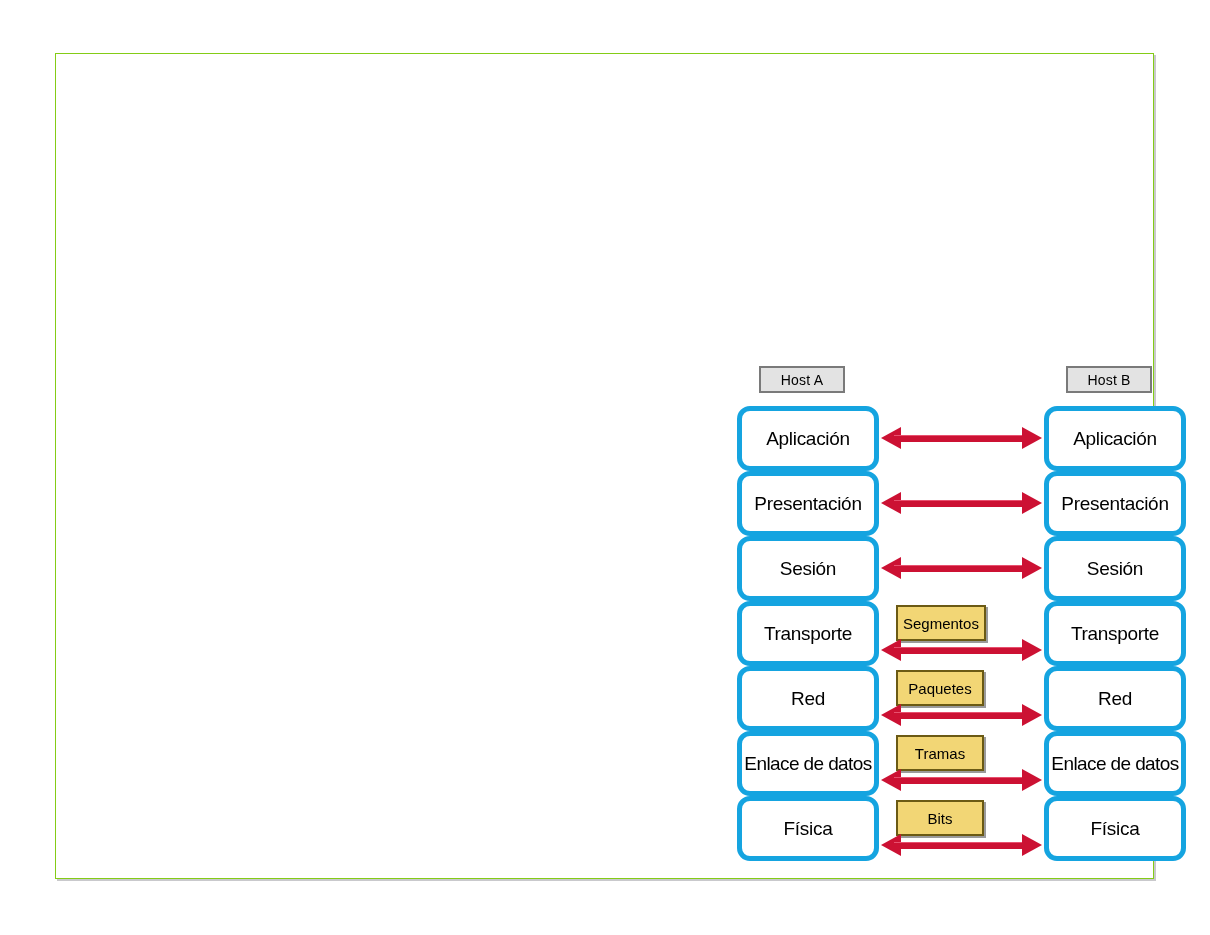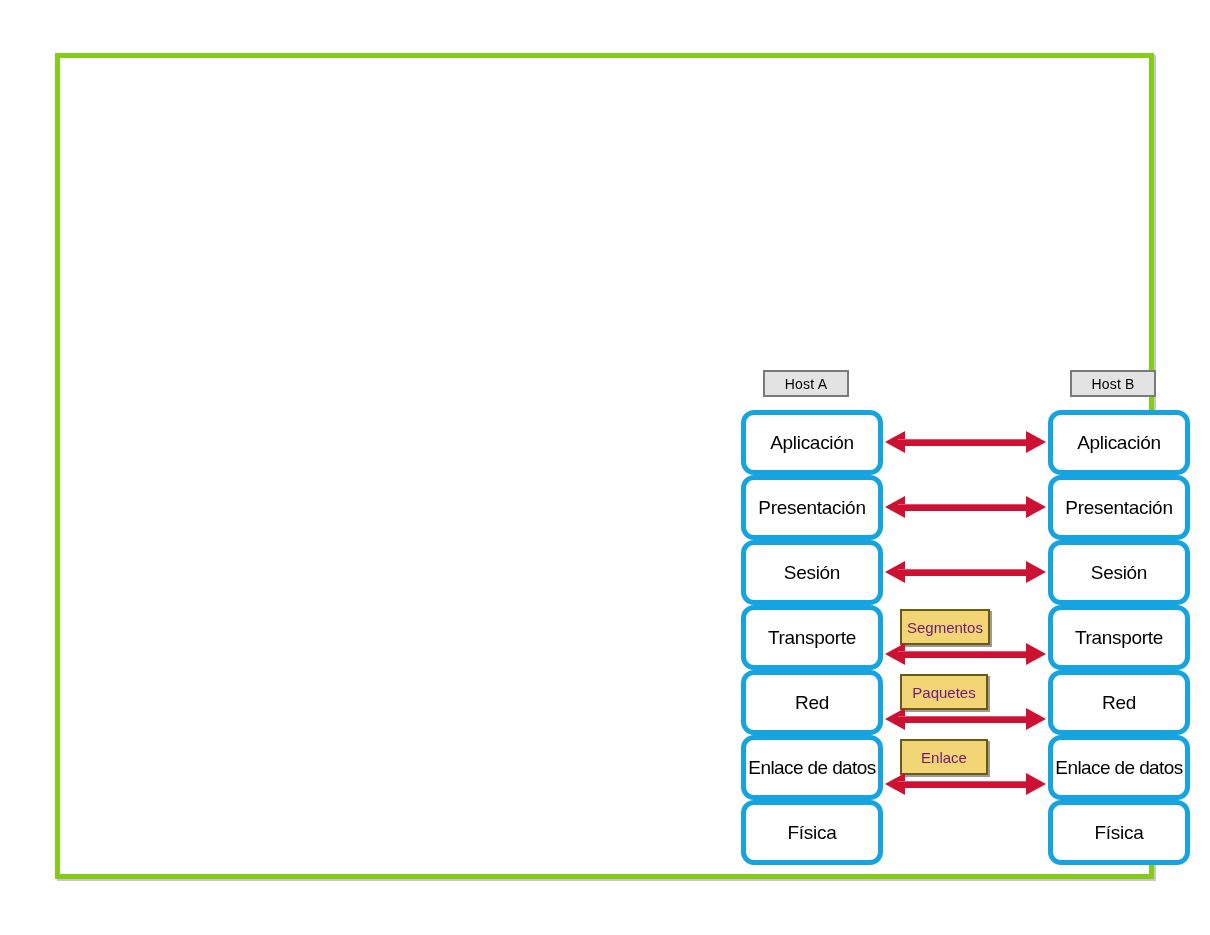--- a/index.html
+++ b/index.html
@@ -16,21 +16,21 @@
   }
 
   
   #page-frame {
     position: absolute;
     left: 55px;
     top: 53px;
     width: 1099px;
     height: 826px;
     background: #ffffff;
-    border: 5px solid #84cc16;
+    border: 1px solid #84cc16;
     box-shadow: 2px 2px 0 0 #c9c9cc;
     box-sizing: border-box;
   }
 
   
   #diagram {
     position: absolute;
     left: 681px;
     top: 312px;
     width: 450px;
@@ -142,21 +142,21 @@
     top: 4px;
     min-width: 88px;
     height: 26px;
     background: #f2d675;
     border: 2px solid #6b5a14;
     box-sizing: border-box;
     display: flex;
     align-items: center;
     justify-content: center;
     font-size: 15px;
-    color: #701a75;
+    color: #000000;
     padding: 16px 5px;
     box-shadow: 2px 2px 0 0 #9b9b9b;
   }
 </style>
 </head>
 <body>
 
 <div id="page-frame">
 
   <div id="diagram">
@@ -235,29 +235,39 @@
         </div>
         <div class="arrow low">
           <span class="head left"></span>
           <span class="shaft"></span>
           <span class="head right"></span>
         </div>
       </div>
 
       <div class="arrow-row">
         <div class="pdu-chip">
-          <span>Enlace</span>
-        </div>
-        <div class="arrow low">
-          <span class="head left"></span>
-          <span class="shaft"></span>
-          <span class="head right"></span>
-        </div>
-      </div>
-
+          <span>Tramas</span>
+        </div>
+        <div class="arrow low">
+          <span class="head left"></span>
+          <span class="shaft"></span>
+          <span class="head right"></span>
+        </div>
+      </div>
+
+      <div class="arrow-row">
+        <div class="pdu-chip">
+          <span>Bits</span>
+        </div>
+        <div class="arrow low">
+          <span class="head left"></span>
+          <span class="shaft"></span>
+          <span class="head right"></span>
+        </div>
+      </div>
 
     </div>
 
     <div id="stack-b" class="stack">
       <div class="layer-box">
         <span>Aplicación</span>
       </div>
       <div class="layer-box">
         <span>Presentación</span>
       </div>

